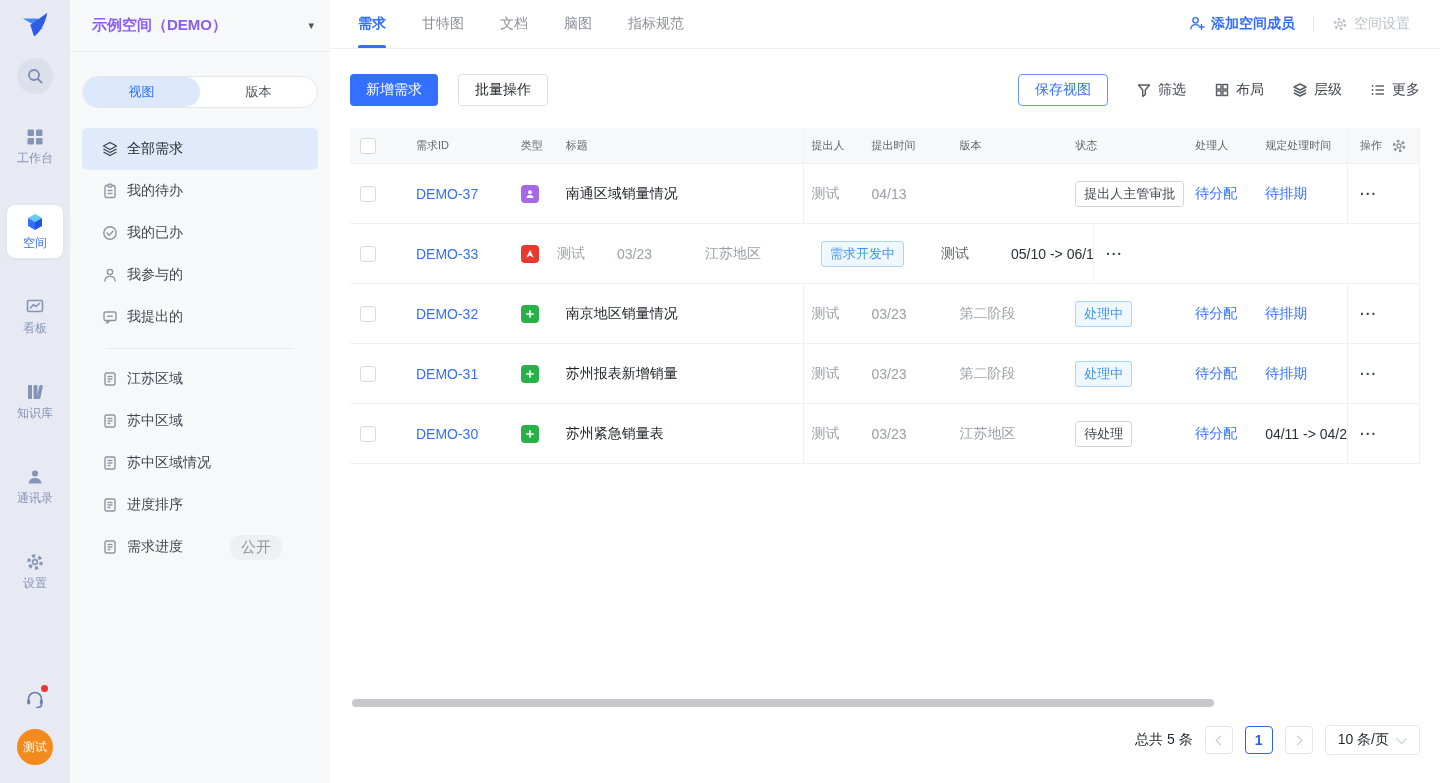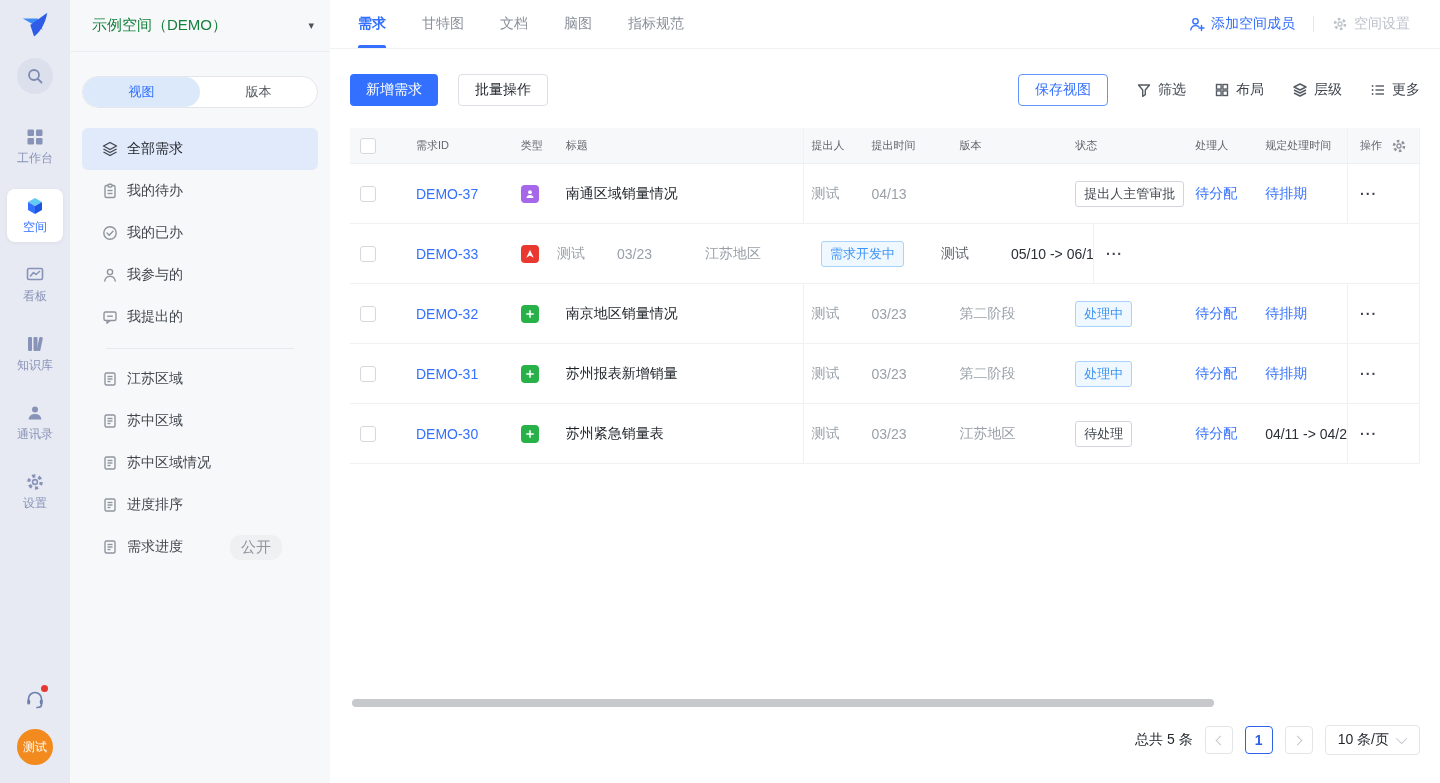--- a/index.html
+++ b/index.html
@@ -5,54 +5,54 @@
   * { box-sizing: border-box; margin: 0; padding: 0; }
   html,body { width:1440px; height:783px; overflow:hidden;
     font-family:"Liberation Sans","DejaVu Sans",sans-serif;
     background:#fff; color:#1f2329; font-size:14px; }
   .app { display:flex; width:1440px; height:783px; }
 
   
   .rail { width:70px; background:#e7eaf3; display:flex; flex-direction:column; align-items:center; flex-shrink:0; }
   .rail-logo { margin-top:8px; width:38px; height:38px; display:flex; align-items:center; justify-content:center; }
   .rail-search { margin-top:12px; width:36px; height:36px; border-radius:50%; background:#dce0ec; display:flex; align-items:center; justify-content:center; color:#7e8bb0; cursor:pointer; }
-  .rail-nav { margin-top:26px; display:flex; flex-direction:column; align-items:center; gap:16px; }
+  .rail-nav { margin-top:26px; display:flex; flex-direction:column; align-items:center; gap:32px; }
   .rail-item { width:56px; padding:7px 0 6px; border-radius:8px; display:flex; flex-direction:column; align-items:center; gap:3px; color:#8893b8; cursor:pointer; }
   .rail-item .rlabel { font-size:12px; letter-spacing:0; white-space:nowrap; }
   .rail-item.active { background:#fff; color:#3370ff; box-shadow:0 1px 4px rgba(31,35,41,.06); }
   .rail-bottom { margin-top:auto; display:flex; flex-direction:column; align-items:center; gap:16px; padding-bottom:18px; }
   .rail-help { position:relative; color:#6f80ac; cursor:pointer; }
   .rail-help .dot { position:absolute; right:-2px; top:-3px; width:7px; height:7px; border-radius:50%; background:#e8372f; }
   .rail-avatar { width:36px; height:36px; border-radius:50%; color:#fff; font-size:12px; display:flex; align-items:center; justify-content:center; cursor:pointer; }
 
   
   .panel { width:260px; background:#f7f8fa; flex-shrink:0; display:flex; flex-direction:column; }
   .panel-head { height:52px; display:flex; align-items:center; justify-content:space-between; padding:0 16px 0 22px; border-bottom:1px solid #eceef2; cursor:pointer; }
-  .panel-head .sname { font-size:15px; font-weight:normal; color:#15803d; }
+  .panel-head .sname { font-size:15px; font-weight:bold; color:#8b5cf6; }
   .panel-head .caret { color:#4e5358; font-size:11px; }
   .seg { margin:24px 12px 0; height:32px; display:flex; border:1px solid #e5e6eb; border-radius:16px; overflow:hidden; background:#fff; }
   .seg-btn { flex:1; display:flex; align-items:center; justify-content:center; font-size:13px; color:#51565d; cursor:pointer; }
   .seg-btn.active { background:#dbe9fb; color:#3370ff; border-radius:16px; }
   .view-list { margin-top:20px; padding:0 12px; }
   .view-item { height:42px; display:flex; align-items:center; gap:9px; padding:0 20px; border-radius:6px; color:#41464f; cursor:pointer; }
   .view-item .vicon { color:#8f959e; display:flex; }
   .view-item.active { background:#e1eafb; color:#1f2329; }
   .view-item.active .vicon { color:#41464f; }
   .panel-divider { height:1px; background:#e8eaee; margin:10px 24px 9px; }
   .pill-badge { margin-left:auto; margin-right:16px; background:#eff0f2; color:#8f959e; font-size:15px; padding:3px 11px; border-radius:11px; }
 
   
   .main { flex:1; position:relative; background:#fff; }
   .topnav { height:49px; border-bottom:1px solid #f0f1f2; display:flex; align-items:center; }
   .topnav-tabs { display:flex; gap:36px; margin-left:28px; height:100%; align-items:flex-end; }
   .tab { position:relative; color:#8a8f99; cursor:pointer; height:100%; display:flex; align-items:center; }
   .tab.active { color:#3370ff; font-weight:bold; }
   .tab.active::after { content:""; position:absolute; left:0; right:0; bottom:0; height:3px; background:#3370ff; border-radius:2px 2px 0 0; }
   .topnav-right { margin-left:auto; display:flex; align-items:center; margin-right:30px; }
-  .add-member { color:#3370ff; display:flex; align-items:center; gap:6px; cursor:pointer; }
+  .add-member { color:#3370ff; display:flex; gap:6px; cursor:pointer;font-weight:bold; }
   .nav-sep { width:1px; height:16px; background:#e5e6eb; margin:0 18px; }
   .space-settings { color:#bdc2ca; display:flex; align-items:center; gap:6px; cursor:pointer; }
 
   .toolbar { position:absolute; top:74px; left:20px; right:20px; display:flex; align-items:center; }
   .btn { height:32px; border-radius:4px; display:inline-flex; align-items:center; justify-content:center; padding:0 16px; cursor:pointer; font-size:14px; }
   .btn-primary { background:#3370ff; color:#fff; }
   .btn-plain { background:#fff; border:1px solid #dcdfe5; color:#1f2329; margin-left:20px; }
   .toolbar-right { margin-left:auto; display:flex; align-items:center; gap:28px; }
   .btn-outline-blue { background:#fff; border:1px solid #6394ff; color:#3370ff; }
   .tool-link { display:flex; align-items:center; gap:6px; color:#41464f; cursor:pointer; }

